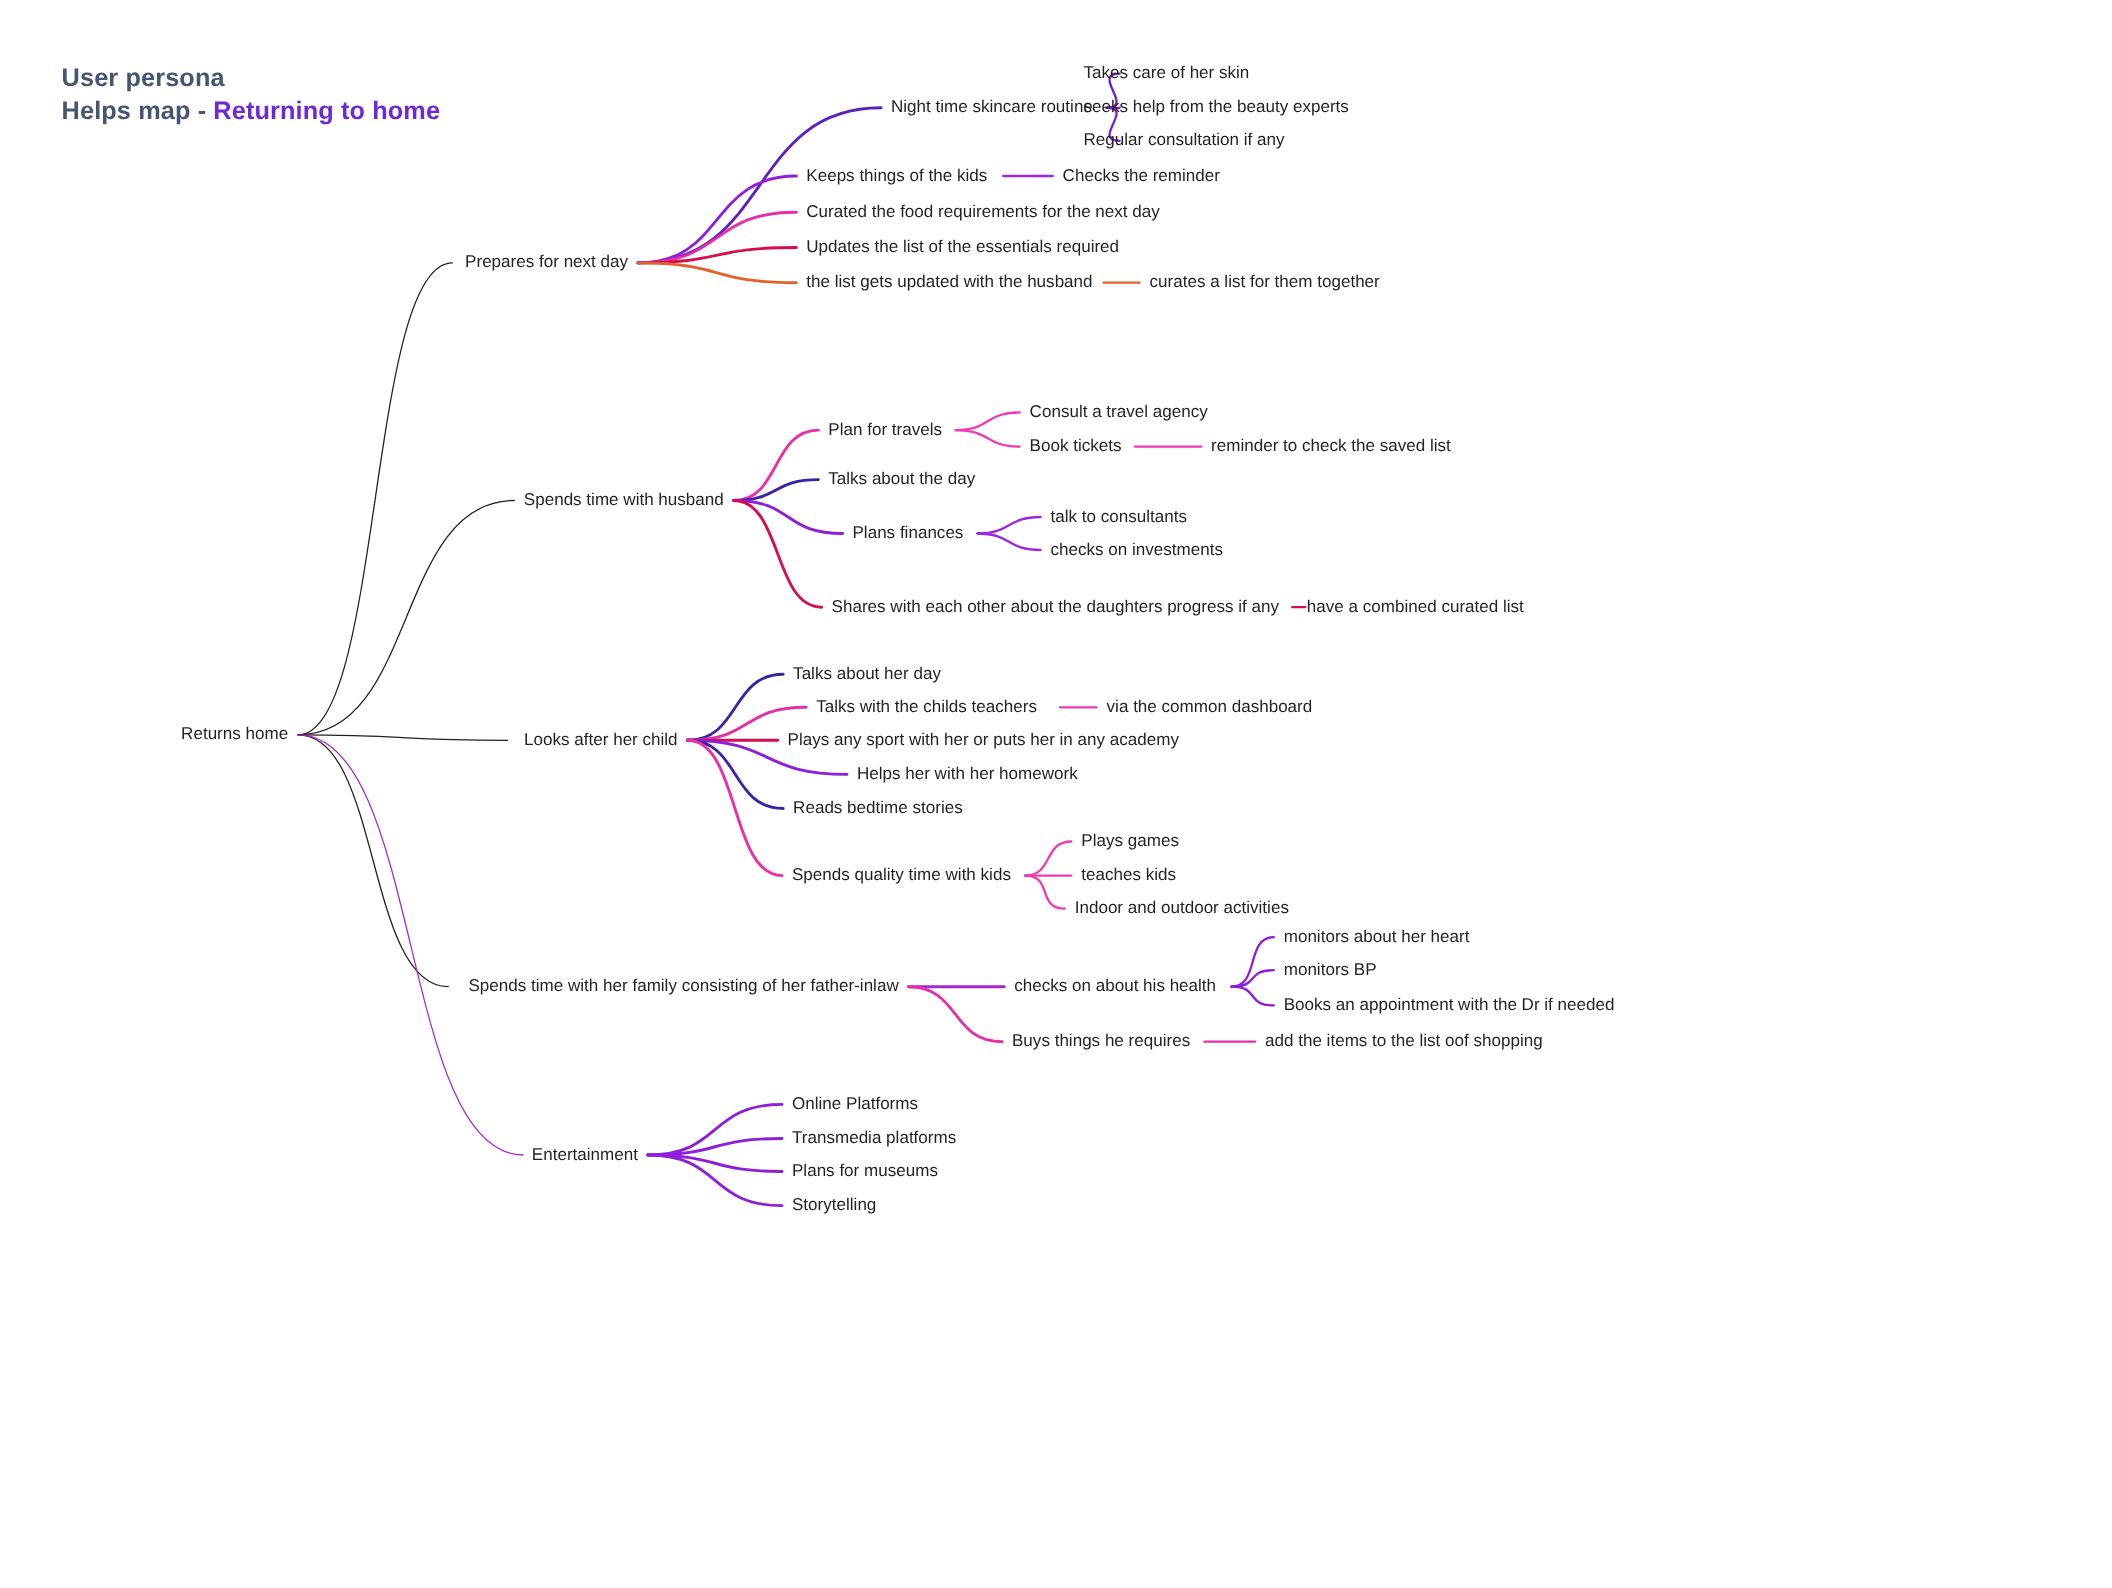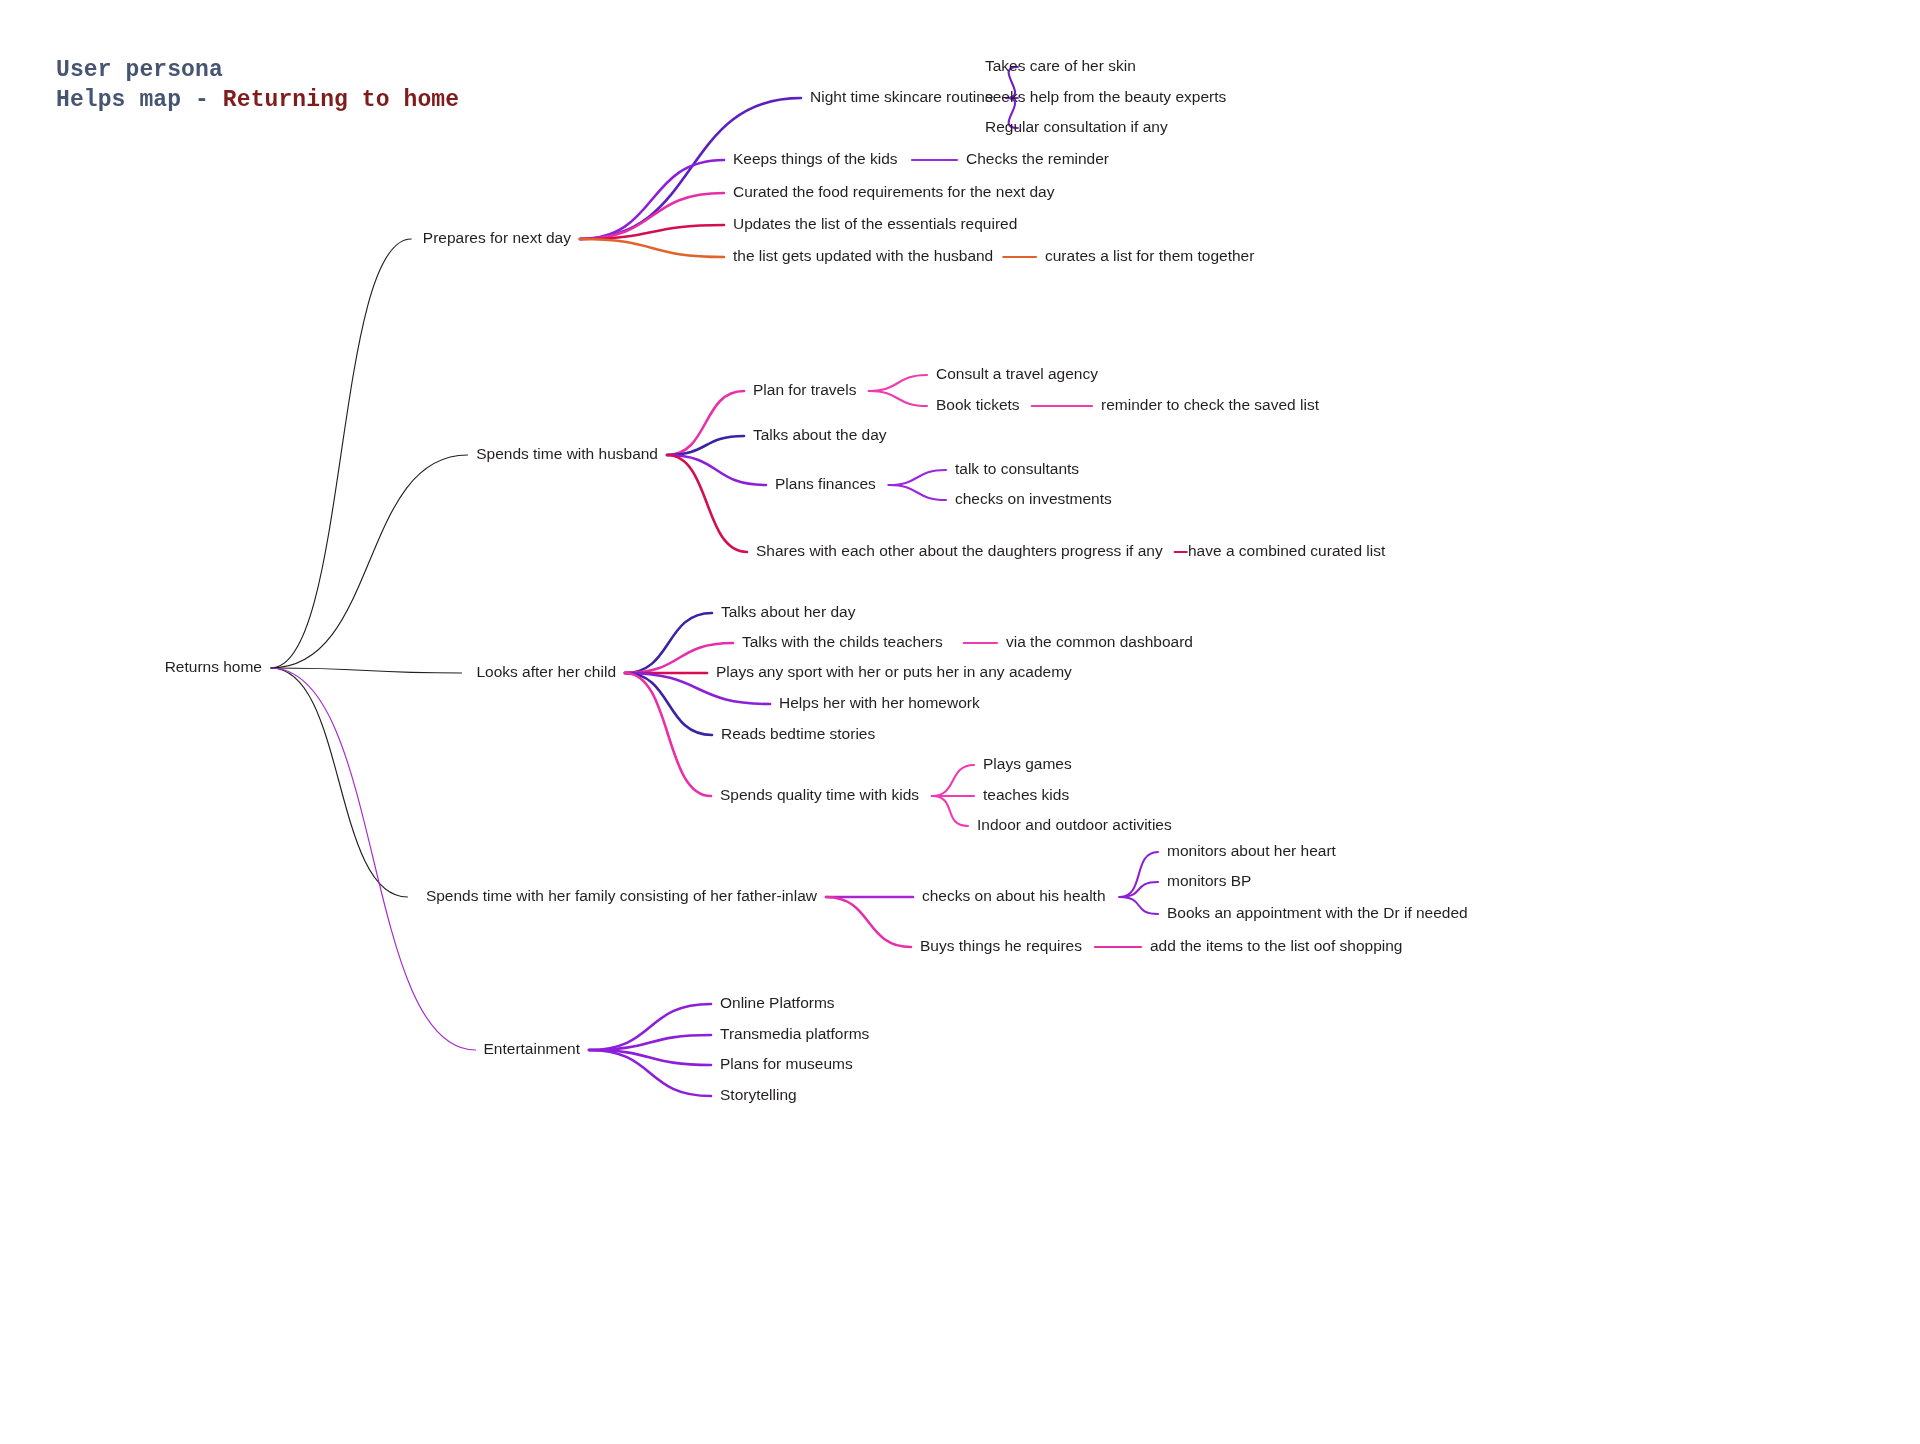--- a/index.html
+++ b/index.html
@@ -18,30 +18,30 @@
   #canvas {
     position: absolute;
     left: 0; top: 0;
     width: 1920px;
     height: 1444px;
   }
   .title-block {
     position: absolute;
     left: 56px;
     top: 55px;
-    font-family: Liberation Mono, monospace;
+    font-family: Liberation Sans, sans-serif;
     font-weight: bold;
     font-size: 23px;
     line-height: 30px;
     color: #465572;
     letter-spacing: 0.1px;
     white-space: nowrap;
   }
   .title-line { display: block; }
-  .title-accent { color: #7f1d1d; }
+  .title-accent { color: #6d28d9; }
   svg { display: block; }
   svg text {
     font-family: "Liberation Sans", sans-serif;
     font-size: 15.5px;
     fill: #231f20;
     dominant-baseline: middle;
   }
   svg path { fill: none; stroke-linecap: round; }
 </style>
 </head>

